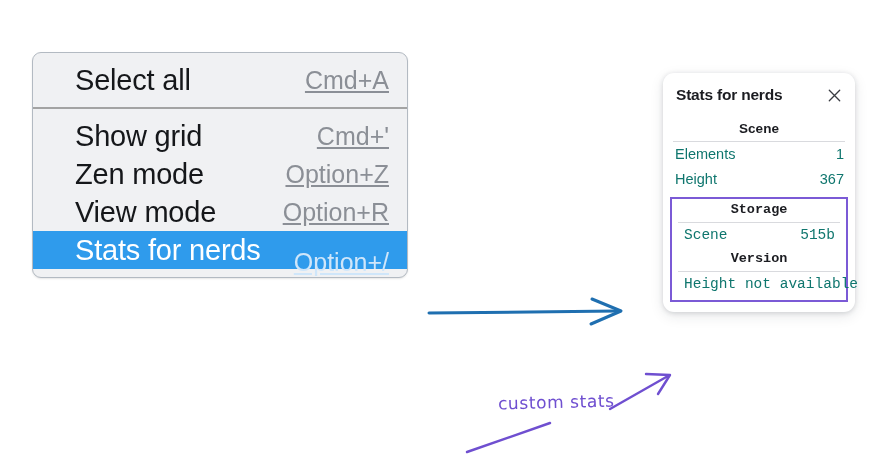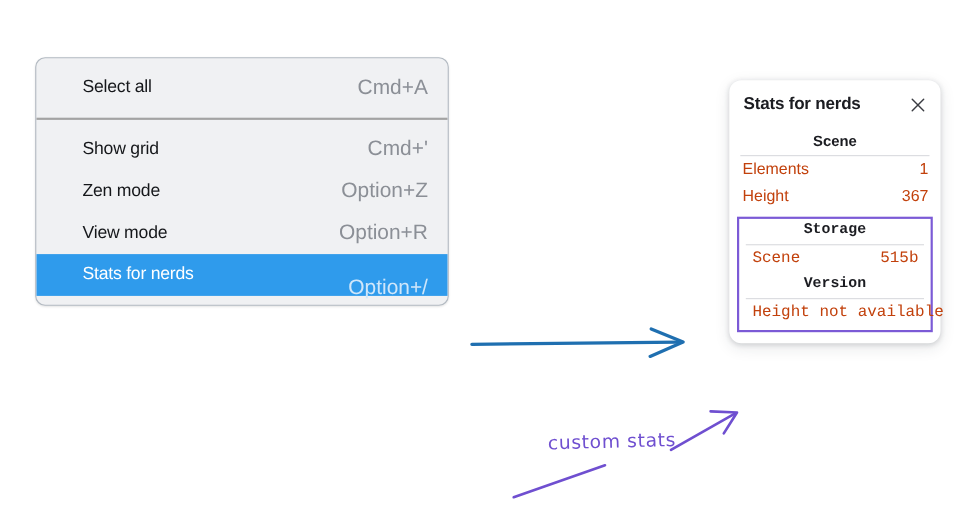--- a/index.html
+++ b/index.html
@@ -37,29 +37,30 @@
   }
   .menu-item {
     display: flex;
     align-items: center;
     justify-content: space-between;
     height: 38px;
     padding: 0 18px 0 42px;
     box-sizing: border-box;
   }
   .menu-item .label {
-    font-size: 16px;
+    font-size: 29px;
     color: #15171a;
     letter-spacing: -0.2px;
     white-space: nowrap;
   }
   .menu-item .shortcut {
-    font-size: 19px;
+    font-size: 25px;
     color: #8b8f96;
     white-space: nowrap;
+    text-decoration: underline;
   }
   .menu-item.selected {
     background: #2f9bec;
   }
   .menu-item.selected .label { color: #ffffff; }
   .menu-item.selected .shortcut { color: #cfe6fa; margin-top: 24px; }
 
   
   #stats-panel {
     position: absolute;
@@ -102,21 +103,21 @@
     height: 1px;
     background: #d9dade;
     margin: 0 10px;
   }
   .stat-row {
     display: flex;
     align-items: flex-start;
     justify-content: space-between;
     padding: 2px 11px 2px 12px;
     font-size: 14.5px;
-    color: #c2410c;
+    color: #0f766e;
     line-height: 21px;
   }
   .stat-row .k { white-space: nowrap; }
   .stat-row .v { white-space: nowrap; }
   .stat-row.full {
     justify-content: flex-start;
   }
   .section-boxed {
     border: 2px solid #7b5ad6;
     margin: 5px 7px 0 7px;

